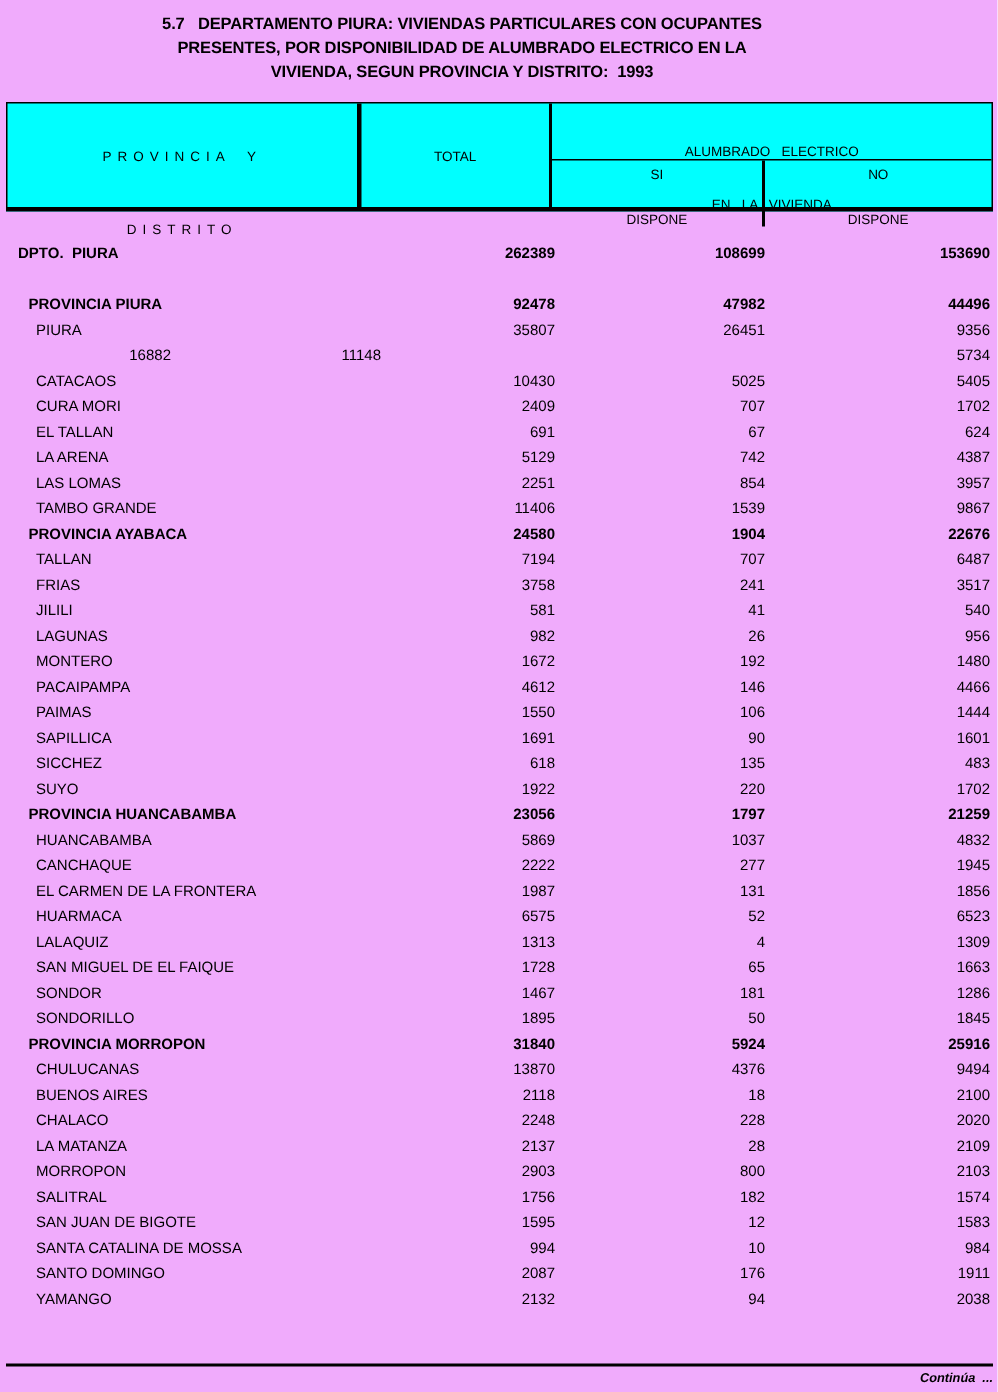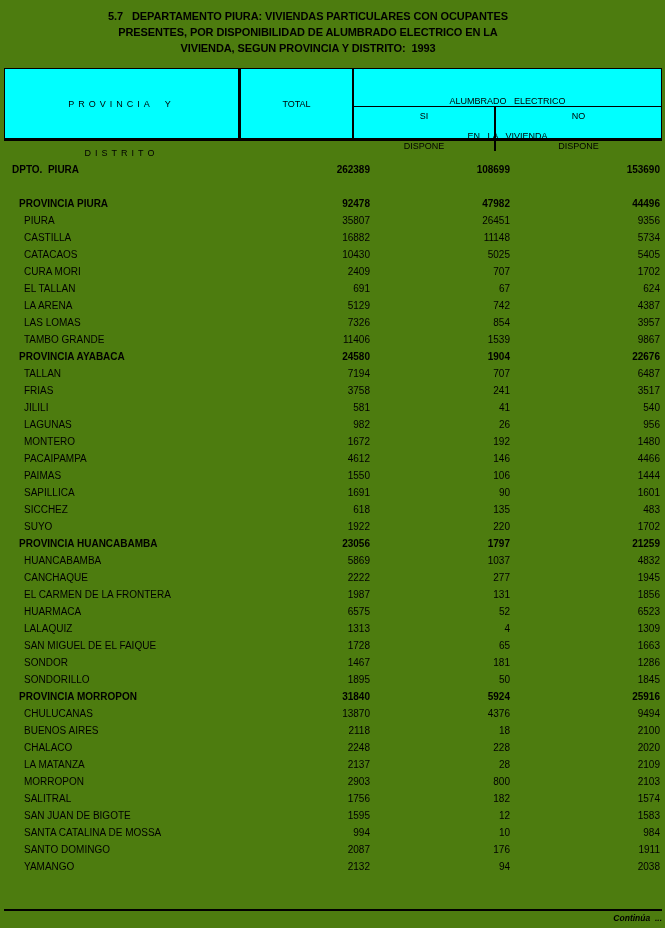--- a/index.html
+++ b/index.html
@@ -1,19 +1,19 @@
 <!DOCTYPE html>
 <html><head>
 <meta charset="utf-8">
 <style>
   html,body { margin:0; padding:0; background:#fff; }
   .page {
     position:relative;
     width:665px; height:928px;
-    background:#4d7c0f;
+    background:#f0abfc;
     font-family:"Liberation Sans", sans-serif;
     color:#000;
     overflow:hidden;
   }
   
   .title {
     position:absolute; top:8px; left:0; width:616px;
     text-align:center; font-weight:bold;
     font-size:11px; line-height:16px; letter-spacing:-0.1px;
   }
@@ -29,21 +29,21 @@
     font-size:9px;
   }
   .h-col1 {
     width:236px; box-sizing:border-box;
     border-right:3px solid var(--border-color,#000);
     text-align:center; padding-top:10px;
     letter-spacing:4px; word-spacing:5px; white-space:pre;
   }
   .h-col1 .l2 { margin-top:19px; }
   .h-col2 {
-    width:113px; box-sizing:border-box;
+    width:127px; box-sizing:border-box;
     border-right:2px solid var(--border-color,#000);
     display:flex; align-items:center; justify-content:center;
   }
   .h-col3 { flex:1; display:flex; flex-direction:column; }
   .h-alumbrado {
     height:38px; box-sizing:border-box;
     border-bottom:1px solid var(--border-color,#000);
     text-align:center; padding-top:7px;
     word-spacing:5px; white-space:pre;
   }
@@ -118,26 +118,26 @@
         </div>
       </div>
     </div>
   </div>
 
   <div class="tbody" id="rows">
       <div class="row dpto"><span class="c-label">DPTO.  PIURA</span><span class="c-total">262389</span><span class="c-si">108699</span><span class="c-no">153690</span></div>
       <div class="row spacer"><span class="c-label"></span><span class="c-total"></span><span class="c-si"></span><span class="c-no"></span></div>
       <div class="row province"><span class="c-label">PROVINCIA PIURA</span><span class="c-total">92478</span><span class="c-si">47982</span><span class="c-no">44496</span></div>
       <div class="row district"><span class="c-label">PIURA</span><span class="c-total">35807</span><span class="c-si">26451</span><span class="c-no">9356</span></div>
-      <div class="row district"><span class="c-label">CASTILLA</span><span class="c-total">16882</span><span class="c-si">11148</span><span class="c-no">5734</span></div>
+      <div class="row district"><span class="c-total">16882</span><span class="c-si">11148</span><span class="c-no">5734</span></div>
       <div class="row district"><span class="c-label">CATACAOS</span><span class="c-total">10430</span><span class="c-si">5025</span><span class="c-no">5405</span></div>
       <div class="row district"><span class="c-label">CURA MORI</span><span class="c-total">2409</span><span class="c-si">707</span><span class="c-no">1702</span></div>
       <div class="row district"><span class="c-label">EL TALLAN</span><span class="c-total">691</span><span class="c-si">67</span><span class="c-no">624</span></div>
       <div class="row district"><span class="c-label">LA ARENA</span><span class="c-total">5129</span><span class="c-si">742</span><span class="c-no">4387</span></div>
-      <div class="row district"><span class="c-label">LAS LOMAS</span><span class="c-total">7326</span><span class="c-si">854</span><span class="c-no">3957</span></div>
+      <div class="row district"><span class="c-label">LAS LOMAS</span><span class="c-total">2251</span><span class="c-si">854</span><span class="c-no">3957</span></div>
       <div class="row district"><span class="c-label">TAMBO GRANDE</span><span class="c-total">11406</span><span class="c-si">1539</span><span class="c-no">9867</span></div>
       <div class="row province"><span class="c-label">PROVINCIA AYABACA</span><span class="c-total">24580</span><span class="c-si">1904</span><span class="c-no">22676</span></div>
       <div class="row district"><span class="c-label">TALLAN</span><span class="c-total">7194</span><span class="c-si">707</span><span class="c-no">6487</span></div>
       <div class="row district"><span class="c-label">FRIAS</span><span class="c-total">3758</span><span class="c-si">241</span><span class="c-no">3517</span></div>
       <div class="row district"><span class="c-label">JILILI</span><span class="c-total">581</span><span class="c-si">41</span><span class="c-no">540</span></div>
       <div class="row district"><span class="c-label">LAGUNAS</span><span class="c-total">982</span><span class="c-si">26</span><span class="c-no">956</span></div>
       <div class="row district"><span class="c-label">MONTERO</span><span class="c-total">1672</span><span class="c-si">192</span><span class="c-no">1480</span></div>
       <div class="row district"><span class="c-label">PACAIPAMPA</span><span class="c-total">4612</span><span class="c-si">146</span><span class="c-no">4466</span></div>
       <div class="row district"><span class="c-label">PAIMAS</span><span class="c-total">1550</span><span class="c-si">106</span><span class="c-no">1444</span></div>
       <div class="row district"><span class="c-label">SAPILLICA</span><span class="c-total">1691</span><span class="c-si">90</span><span class="c-no">1601</span></div>

